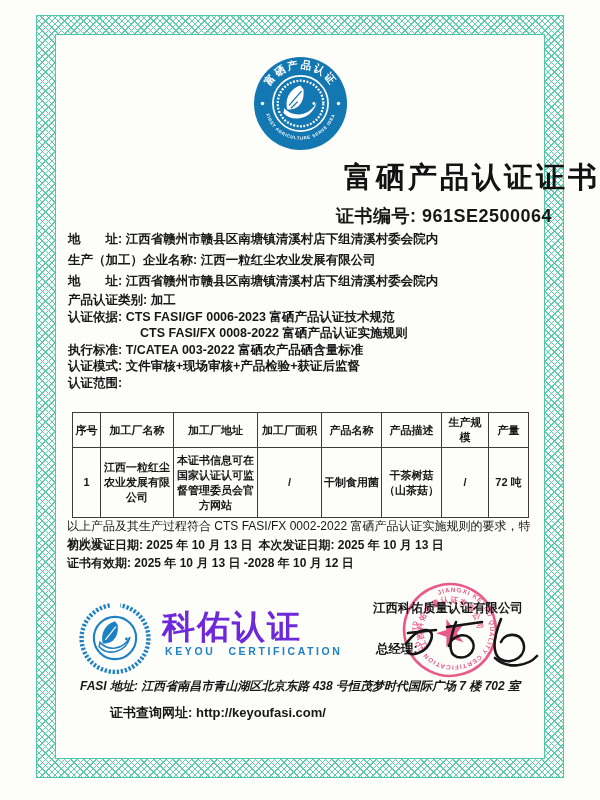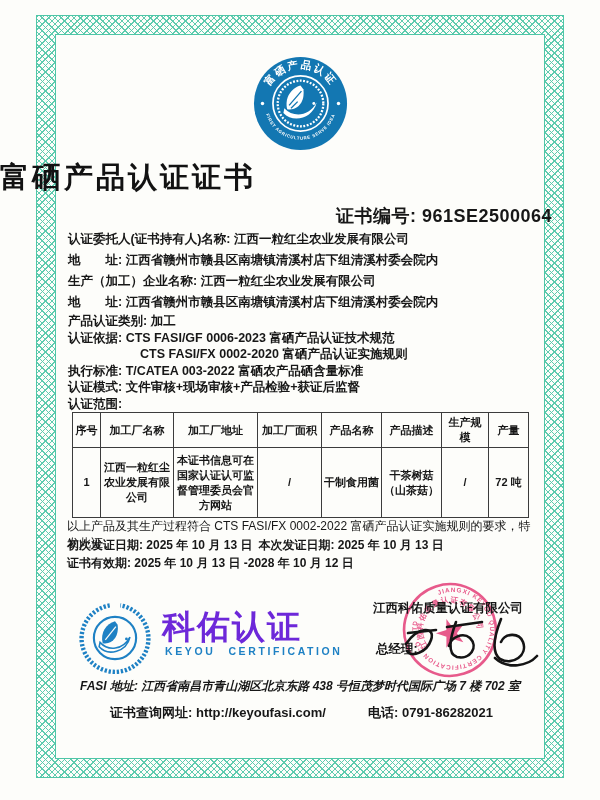--- a/index.html
+++ b/index.html
@@ -7,21 +7,21 @@
         font-family:"Liberation Sans","DejaVu Sans",sans-serif;color:#171717;}
   
   .band{position:absolute;left:36px;right:36px;top:15px;bottom:22px;
         border:1.5px solid #4fc6a7;
         background:
           repeating-linear-gradient(45deg, rgba(86,201,171,.95) 0 1px, transparent 1px 4.5px),
           repeating-linear-gradient(-45deg, rgba(86,201,171,.95) 0 1px, transparent 1px 4.5px);}
   .band::after{content:"";position:absolute;inset:18px;background:#fdfdfa;border:1.5px solid #4fc6a7;}
   
   .logo{position:absolute;left:253px;top:56px;width:95px;height:95px;}
-  .title{position:absolute;left:0;right:0;top:158px;text-align:left;
+  .title{position:absolute;left:0;right:0;top:158px;text-align:right;
          font-size:29px;font-weight:bold;letter-spacing:3px;color:#121212;}
   .certno{position:absolute;left:336px;top:204px;font-size:18px;font-weight:bold;letter-spacing:.5px;}
   
   .info{position:absolute;left:68px;top:229px;width:470px;font-size:12.5px;font-weight:bold;}
   .info .ln{line-height:16.5px;}
   .info .ln.wide{line-height:21px;}
   .info .ln.indent{padding-left:72px;}
   
   table.scope{position:absolute;left:72px;top:412px;width:456px;border-collapse:collapse;
               font-size:11px;font-weight:bold;table-layout:fixed;}
@@ -79,27 +79,26 @@
   </svg>
 
   <div class="title">富硒产品认证证书</div>
 
   <div class="certno">
     <span>证书编号:</span>
     <span>961SE2500064</span>
   </div>
 
   <div class="info">
-    <div class="ln wide">认证委托人(证书持有人)名称: 江西一粒红尘农业发展有限公司</div>
     <div class="ln wide">地　　址: 江西省赣州市赣县区南塘镇清溪村店下组清溪村委会院内</div>
     <div class="ln wide">生产（加工）企业名称: 江西一粒红尘农业发展有限公司</div>
     <div class="ln wide">地　　址: 江西省赣州市赣县区南塘镇清溪村店下组清溪村委会院内</div>
     <div class="ln">产品认证类别: 加工</div>
     <div class="ln">认证依据: CTS FASI/GF 0006-2023 富硒产品认证技术规范</div>
-    <div class="ln indent">CTS FASI/FX 0002-2020 富硒产品认证实施规则</div>
+    <div class="ln indent">CTS FASI/FX 0008-2022 富硒产品认证实施规则</div>
     <div class="ln">执行标准: T/CATEA 003-2022 富硒农产品硒含量标准</div>
     <div class="ln">认证模式: 文件审核+现场审核+产品检验+获证后监督</div>
     <div class="ln">认证范围:</div>
   </div>
 
   <table class="scope">
     <colgroup>
       <col style="width:28px">
         <col style="width:73px">
         <col style="width:84px">
@@ -180,15 +179,14 @@
       <path d="M10 27 L38 24"></path>
       <path d="M58 16 C52 32 49 48 59 51 C72 54 81 41 72 32 C65 26 53 31 51 40"></path>
       <path d="M49 21 L84 16"></path>
       <path d="M103 13 C97 28 93 46 102 53 C115 60 130 49 125 36 C121 26 107 27 103 36"></path>
       <path d="M97 52 C110 64 130 60 139 50"></path>
     </g>
   </svg>
 
   <div class="fasi">FASI 地址: 江西省南昌市青山湖区北京东路 438 号恒茂梦时代国际广场 7 楼 702 室</div>
   <div class="query-url">证书查询网址: http://keyoufasi.com/</div>
-  <div class="phone">电话: 0791-86282021</div>
 
 </div>
 
 </body></html>

